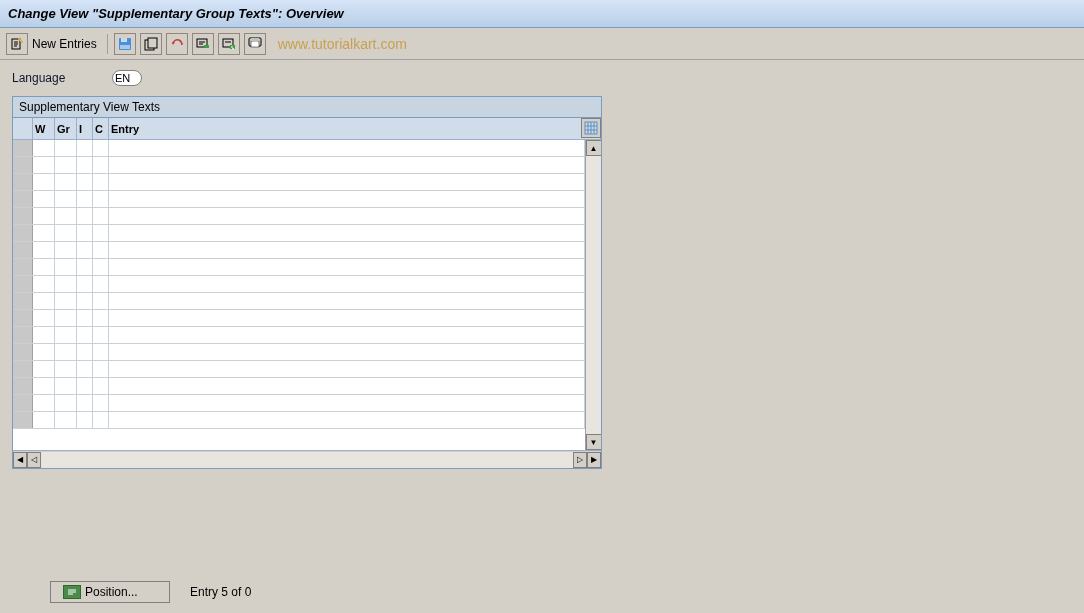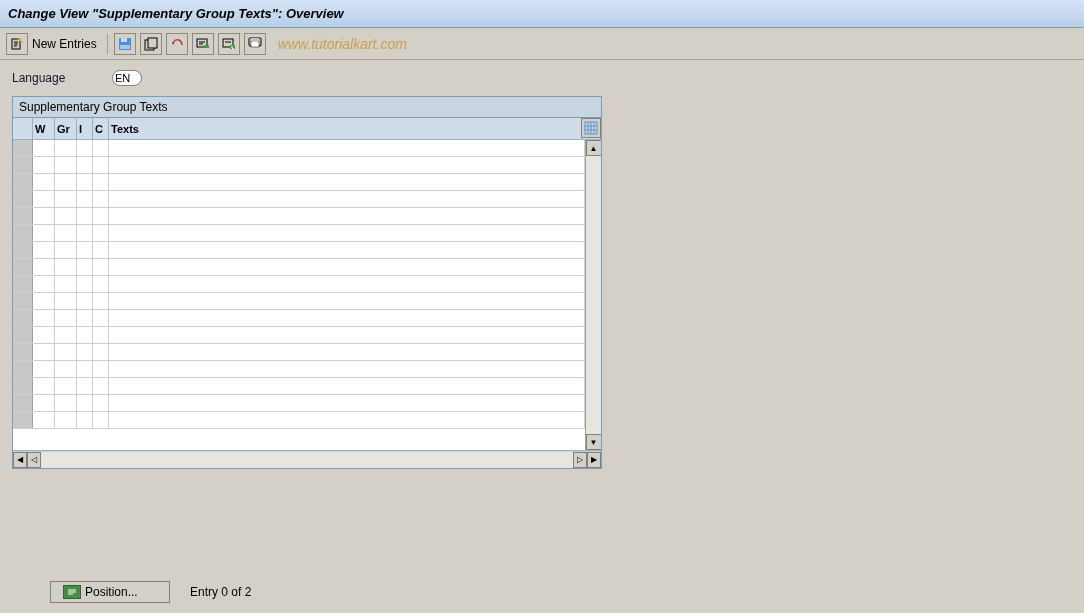--- a/index.html
+++ b/index.html
@@ -39,21 +39,20 @@
 
     .toolbar-label {
       font-size: 12px;
       color: #000;
       margin-right: 4px;
     }
 
     .watermark {
       color: #c8a050;
       font-size: 14px;
-      font-style: italic;
       margin-left: 8px;
     }
 
     
     .main-content {
       padding: 8px 12px;
       background: #d4d0c8;
     }
 
     
@@ -388,38 +387,38 @@
 
   <div class="form-row">
     <span class="form-label">Language</span>
     <input class="form-input form-input-small" type="text" value="EN" readonly="" style="">
   </div>
 
 
 
   <div class="table-section">
 
-    <div class="table-header-row">Supplementary Group Texts</div>
+    <div class="table-header-row">Supplementary View Texts</div>
 
     <div class="table-cols-header">
       <div class="col-header col-select"></div>
       <div class="col-header col-w">
         <span>W</span>
       </div>
       <div class="col-header col-gr">
         <span>Gr</span>
       </div>
       <div class="col-header col-i">
         <span>I</span>
       </div>
       <div class="col-header col-c">
         <span>C</span>
       </div>
       <div class="col-header col-line">
-        <span>Texts</span>
+        <span>Entry</span>
       </div>
       <div class="table-corner-btn">
         <svg width="14" height="14" viewBox="0 0 14 14">
           <rect x="1" y="1" width="12" height="12" fill="#c8d8e8" stroke="#6090c0" stroke-width="1"></rect>
           <line x1="4" y1="1" x2="4" y2="13" stroke="#6090c0" stroke-width="1"></line>
           <line x1="7" y1="1" x2="7" y2="13" stroke="#6090c0" stroke-width="1"></line>
           <line x1="10" y1="1" x2="10" y2="13" stroke="#6090c0" stroke-width="1"></line>
           <line x1="1" y1="5" x2="13" y2="5" stroke="#6090c0" stroke-width="1"></line>
           <line x1="1" y1="9" x2="13" y2="9" stroke="#6090c0" stroke-width="1"></line>
         </svg>
@@ -595,14 +594,14 @@
     <div class="position-icon">
       <svg width="14" height="12" viewBox="0 0 14 12">
         <rect x="1" y="1" width="12" height="10" fill="#4a8a4a" rx="1"></rect>
         <line x1="3" y1="4" x2="11" y2="4" stroke="#fff" stroke-width="1"></line>
         <line x1="3" y1="6" x2="11" y2="6" stroke="#fff" stroke-width="1"></line>
         <line x1="3" y1="8" x2="8" y2="8" stroke="#fff" stroke-width="1"></line>
       </svg>
     </div>
     <span>Position...</span>
   </button>
-  <span class="entry-info">Entry 0 of 2</span>
+  <span class="entry-info">Entry 5 of 0</span>
 </div>
 
 </body></html>

